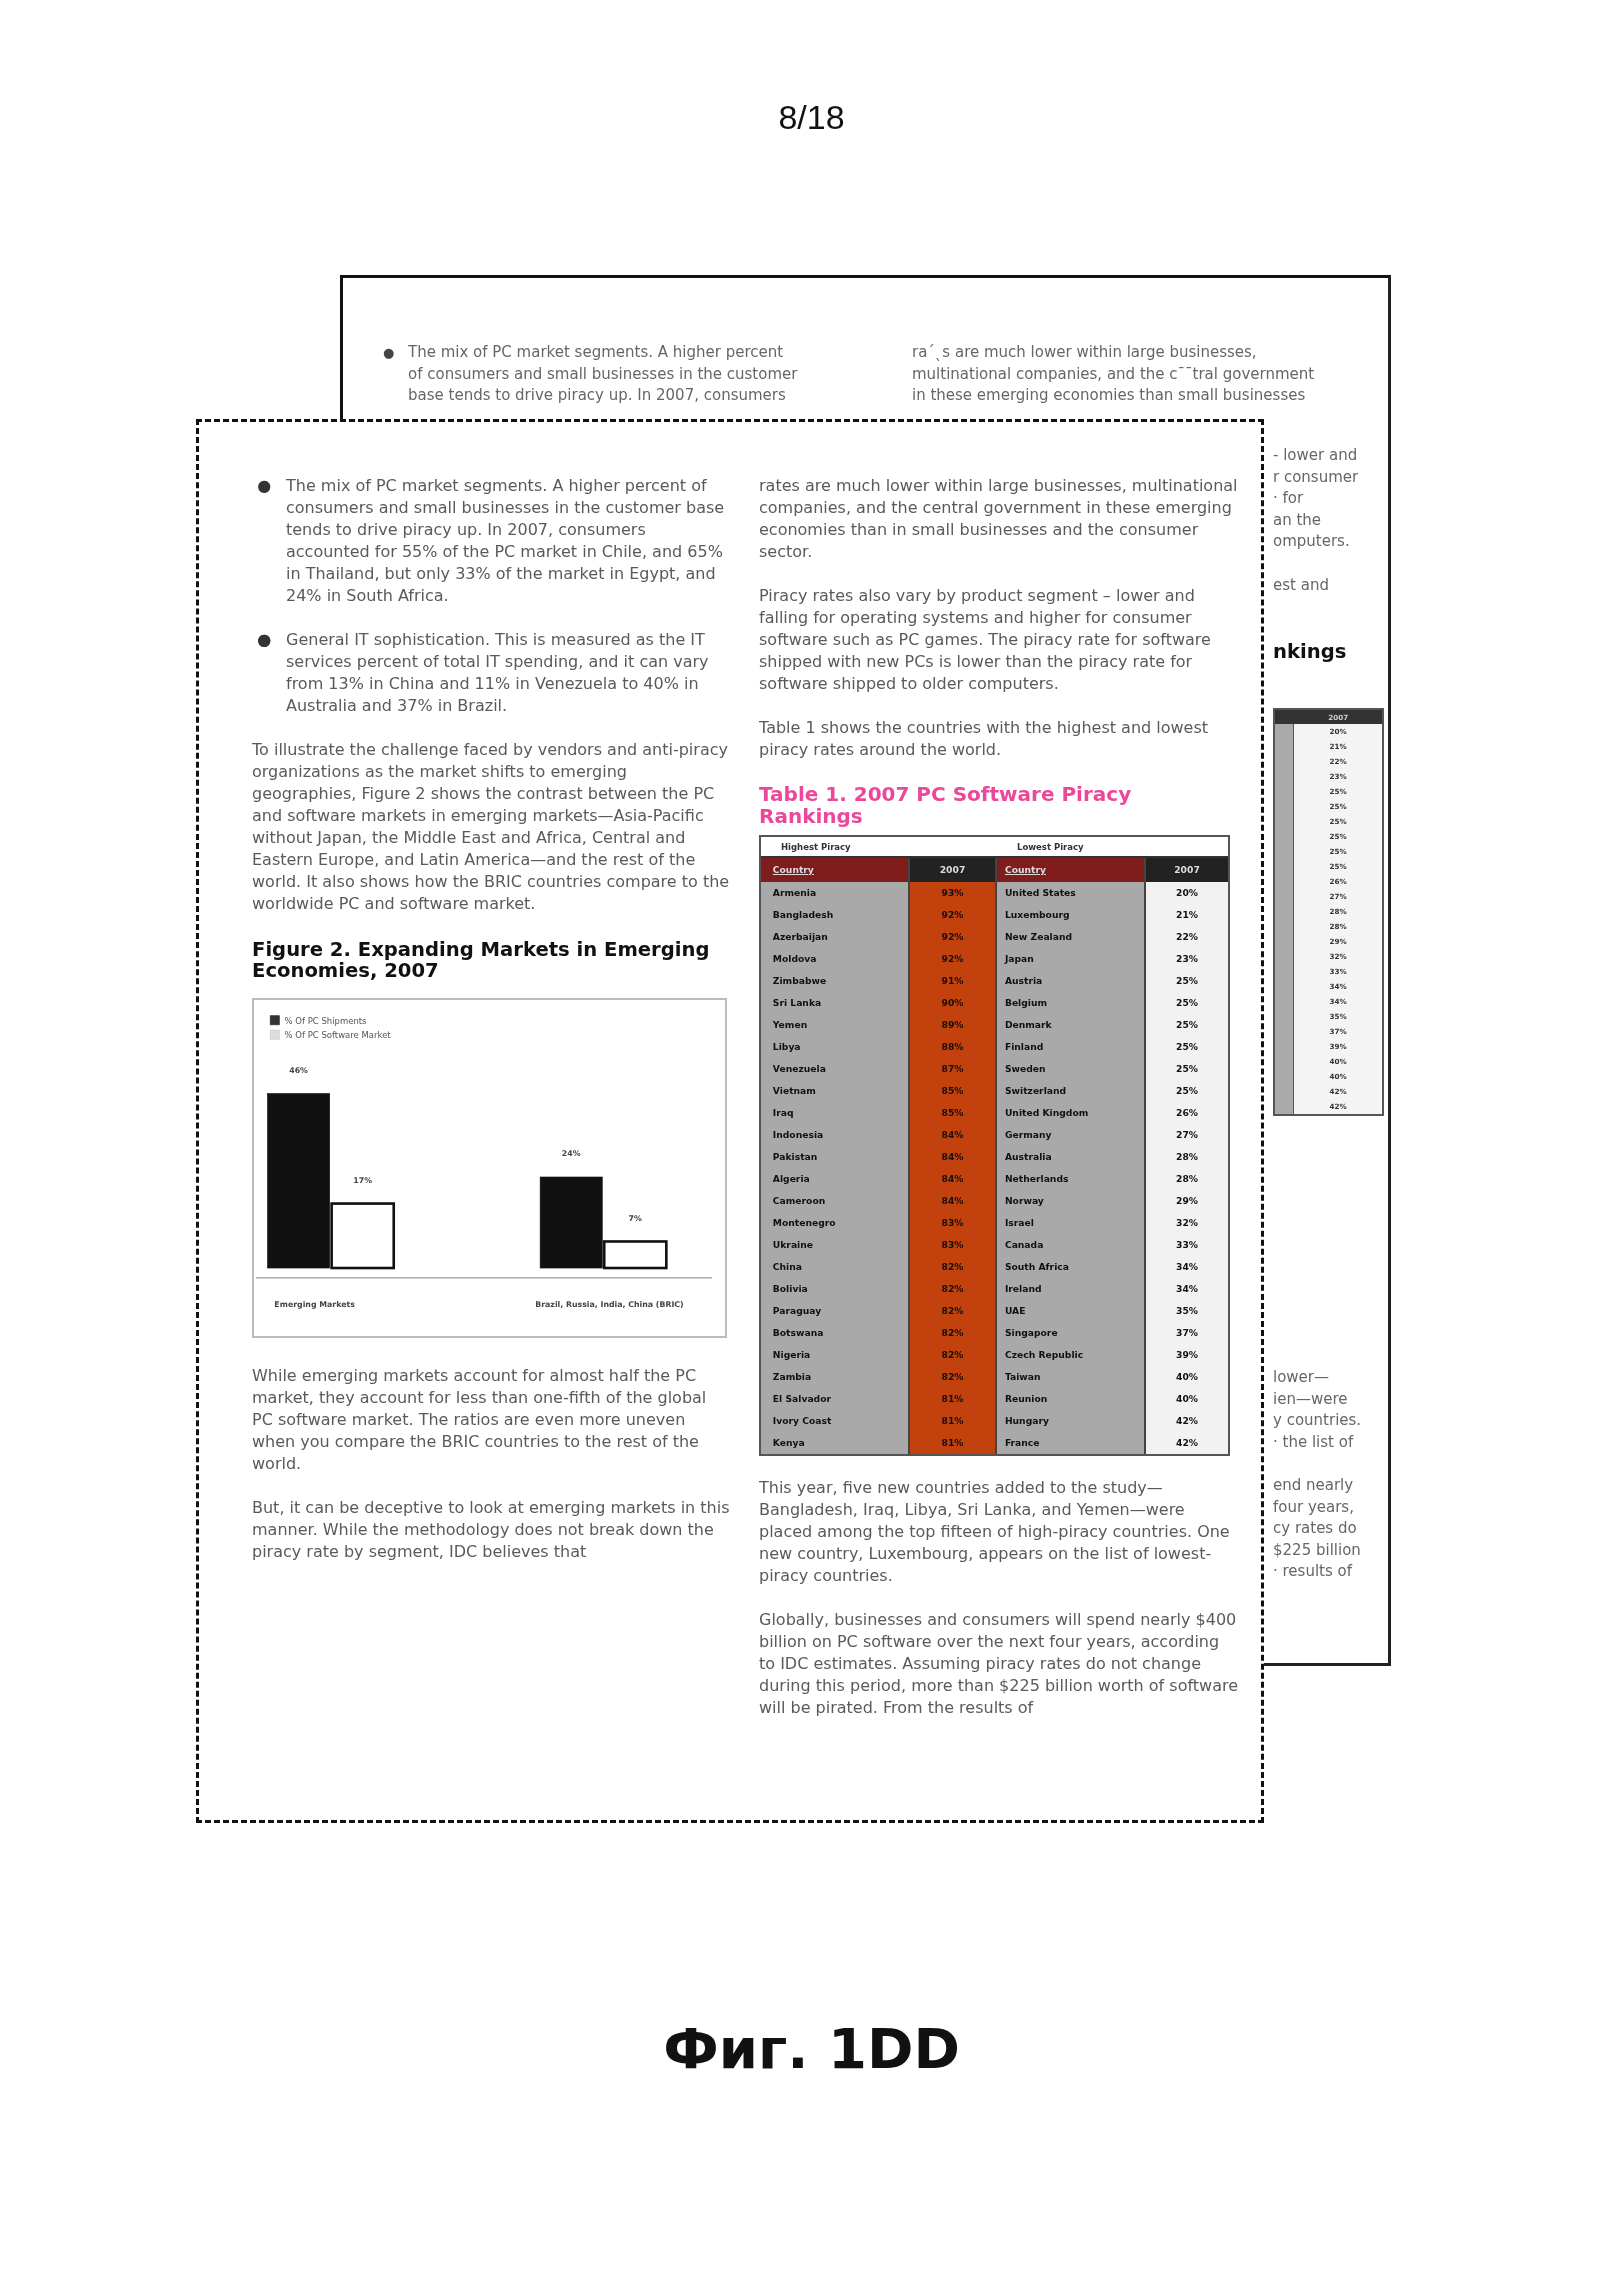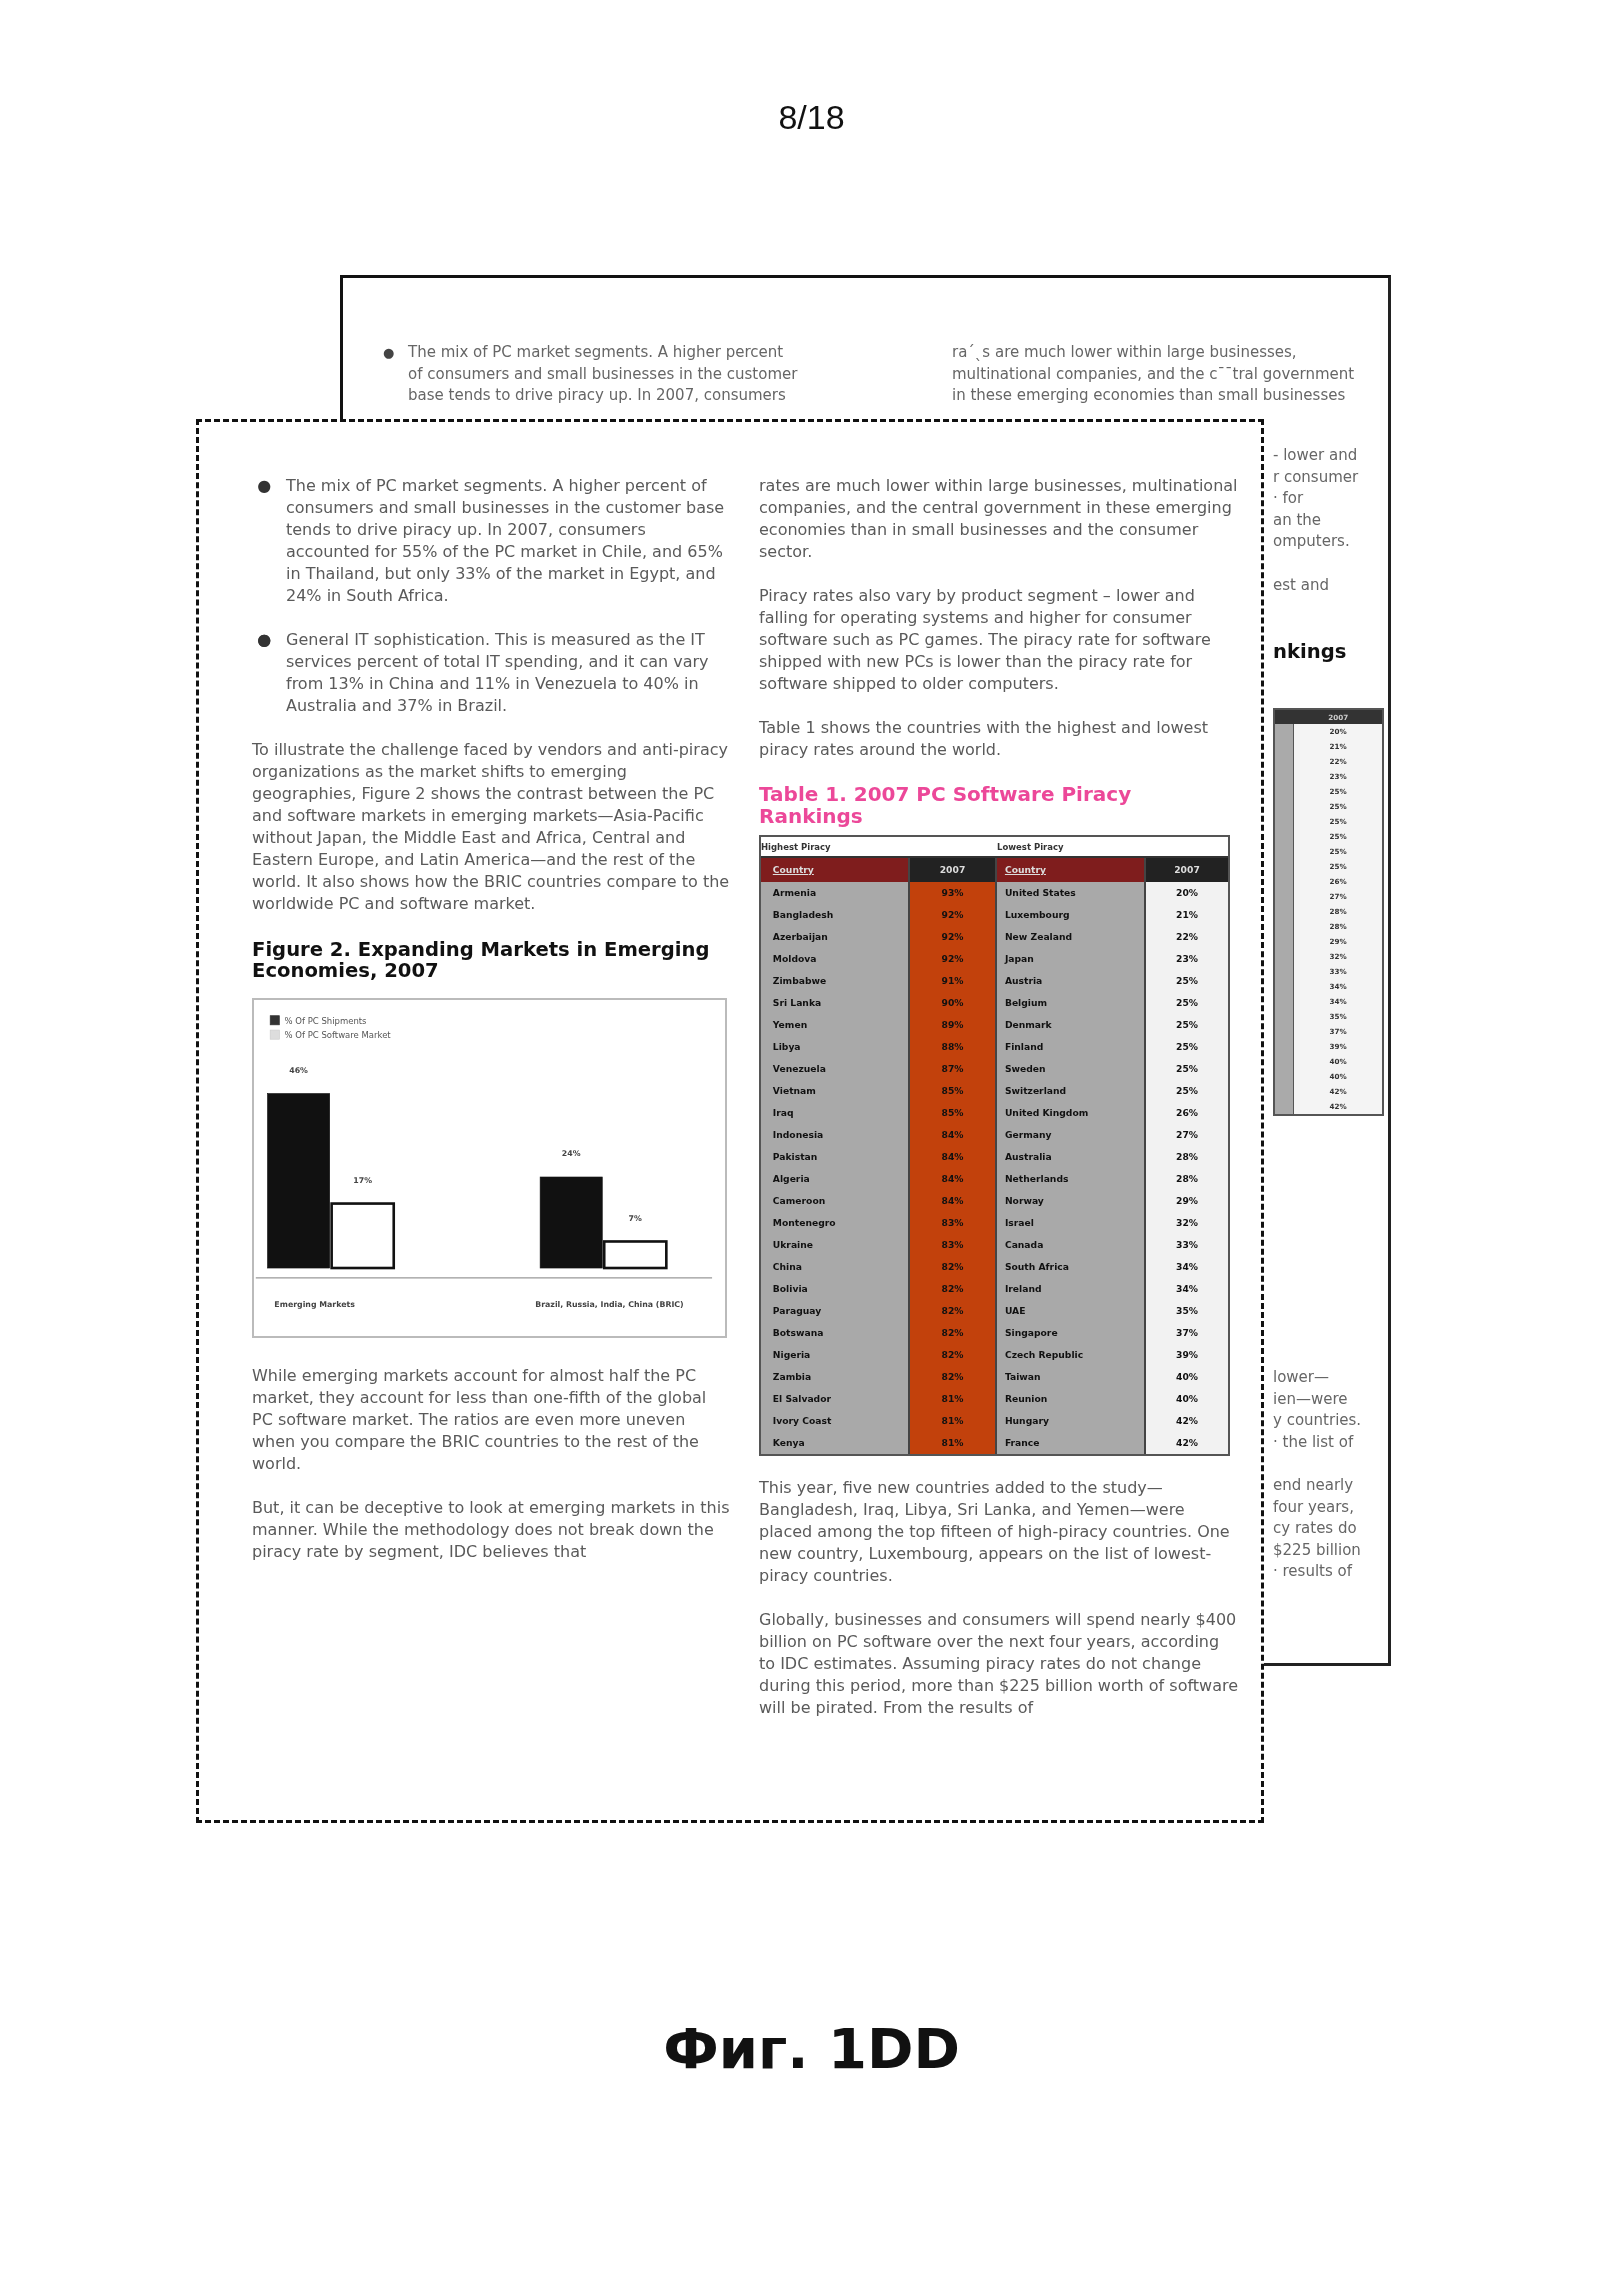--- a/index.html
+++ b/index.html
@@ -12,21 +12,21 @@
   #figure-caption { left:0; width:1623px; top:2016px; text-align:center;
                     font-family:"DejaVu Sans", sans-serif; font-weight:bold; font-size:56px; color:#111; }
 
   
   #back-page { left:340px; top:275px; width:1051px; height:1391px;
                border-top:3.9px solid #111; border-left:3.3px solid #111;
                border-right:3.9px solid #222; border-bottom:3.9px solid #222;
                background:#fff; box-sizing:border-box; }
   .back-text { font-size:15px; line-height:21.6px; color:#666; white-space:nowrap; }
   #back-top-left { left:65px; top:64px; }
-  #back-top-right { left:569px; top:64px;margin-left:40px; }
+  #back-top-right { left:569px; top:64px; }
   .back-bullet { position:absolute; left:-25px; top:0; font-size:13px; color:#444; }
 
   
   #front-page { left:196px; top:419px; width:1068px; height:1404px; background:#fff; }
   #front-page .dash-top, #front-page .dash-bottom { position:absolute; left:0; right:0; height:0;
         border-top:3.3px dashed #111; }
   #front-page .dash-top { top:0; }
   #front-page .dash-bottom { bottom:0; }
   #front-page .dash-left, #front-page .dash-right { position:absolute; top:0; bottom:0; width:0;
         border-left:3.3px dashed #111; }
@@ -44,21 +44,21 @@
   .fig-title { font-weight:bold; font-size:19.6px; line-height:21px; color:#111; margin:23.6px 0 17px 0; }
 
   
   #chart-box { position:relative; width:475px; height:340px; border:2px solid #bbb; box-sizing:border-box; background:#fff; }
   #chart-svg { position:absolute; left:0; top:0; }
 
   
   #table-title { font-weight:bold; font-size:20px; color:#ec4899; margin:5.2px 0 7.9px 0; }
   #piracy-table { width:471px; border:2.6px solid #555; box-sizing:border-box; background:#fff; }
   .tbl-cap-row { display:flex; height:19.6px; font-size:8.5px; font-weight:bold; color:#333; align-items:center; border-bottom:2px solid #333;}
-  .tbl-cap-row .cap-high { width:203px; padding-left:0; }
+  .tbl-cap-row .cap-high { width:203px; padding-left:20px; }
   .tbl-cap-row .cap-low { padding-left:33px; }
   .tbl-head { display:flex; background:#222; color:#ddd; height:23.6px; font-size:9.2px; font-weight:bold; align-items:center; }
   .tbl-row { display:flex; height:22px; font-size:9.2px; font-weight:bold; color:#111; align-items:center; }
   .c-country { width:149px; padding-left:11.8px; box-sizing:border-box; background:#a9a9a9; height:100%; display:flex; align-items:center; border-right:2px solid #444; }
   .c-val { width:85px; text-align:center; background:#c2410c; height:100%; display:flex; align-items:center; justify-content:center; border-right:2px solid #444; }
   .c-country2 { width:149px; padding-left:7.9px; box-sizing:border-box; background:#a9a9a9; height:100%; display:flex; align-items:center; border-right:2px solid #444; }
   .c-val2 { flex:1; text-align:center; background:#f2f2f2; height:100%; display:flex; align-items:center; justify-content:center; }
   .tbl-head .c-country, .tbl-head .c-country2 { background:#7f1d1d; color:#ddd;text-decoration:underline; }
   .tbl-head .c-val, .tbl-head .c-val2 { background:#222; color:#ddd; }
 

